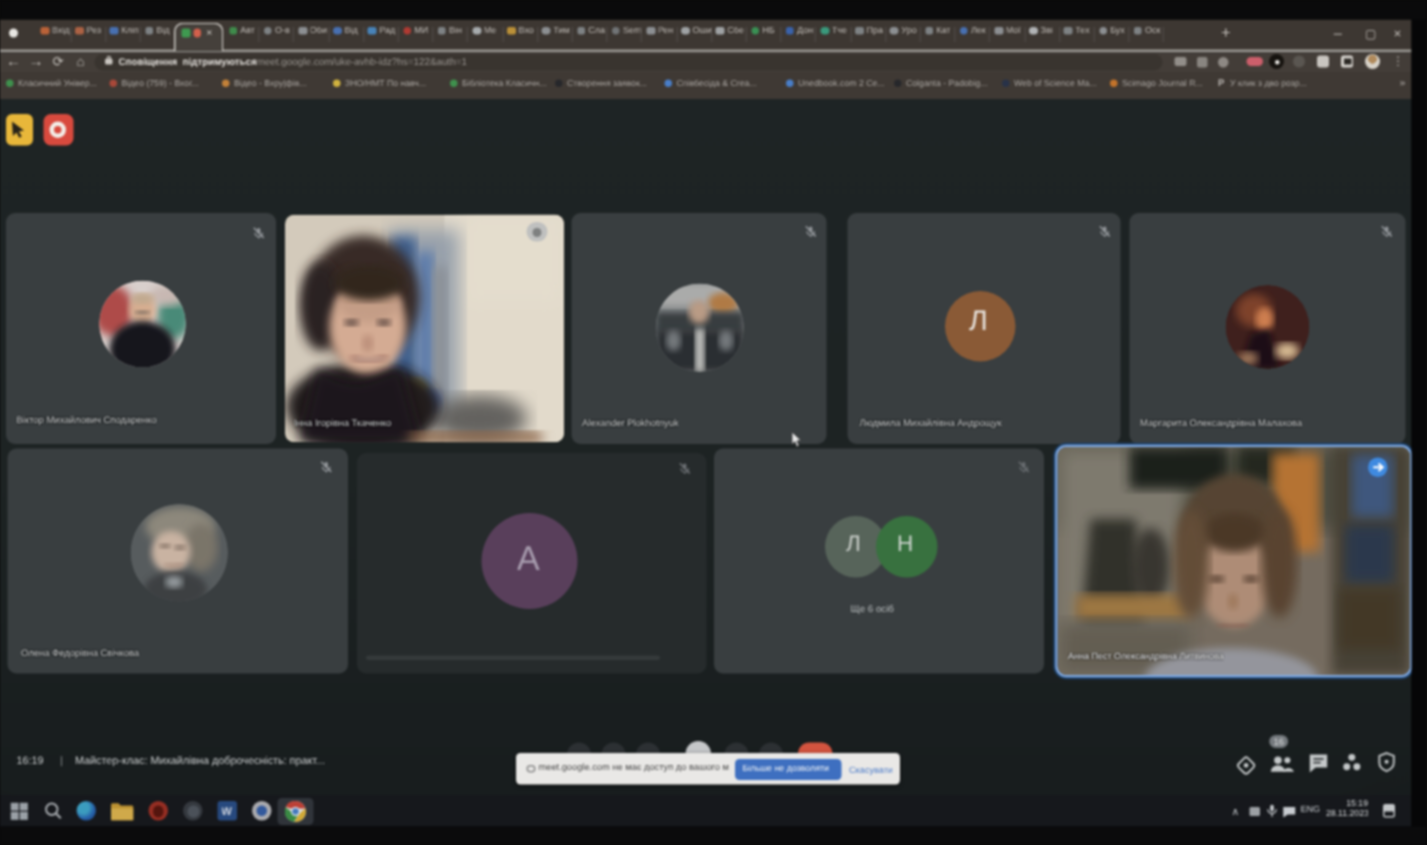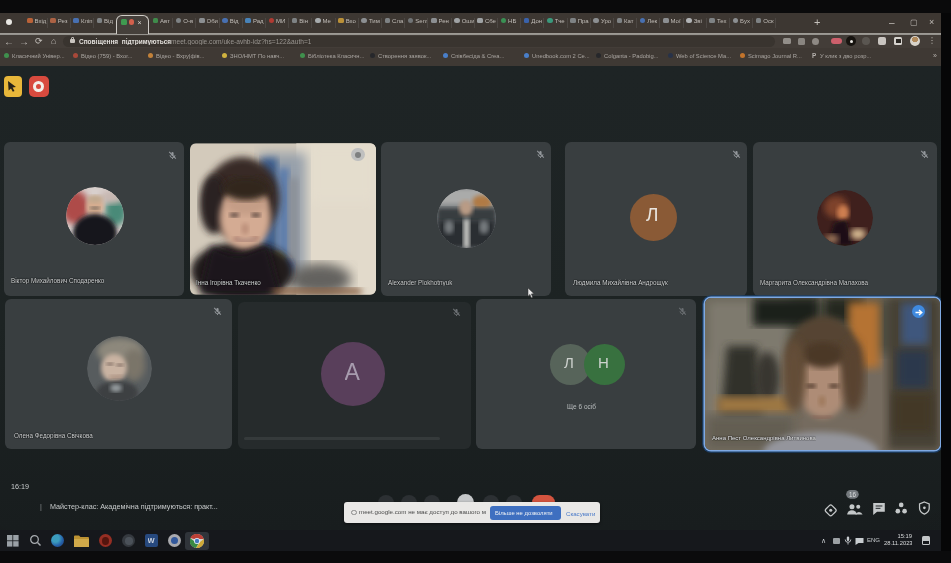--- a/index.html
+++ b/index.html
@@ -391,23 +391,23 @@
 <rect width="235" height="152" fill="rgba(28,22,14,.12)"></rect>
 </g>
     </svg>
 <div class="abs" style="left:912px;top:305px;width:13px;height:13px;background:#3f8ae0;border-radius:50%"><svg width="13" height="13" viewBox="0 0 13 13">
         <path d="M3.5 6.5 L9.5 6.5 M7 4 L9.8 6.5 L7 9" stroke="#fff" stroke-width="1.4" fill="none"></path>
       </svg></div>
 <div class="abs txt" style="left:712px;top:434.5px;font-size:6px;color:#f0f1f2;text-shadow:0 0 2px rgba(0,0,0,.9),0 0 1px rgba(0,0,0,.9);">Анна Пест Олександрівна Литвинова</div>
 <svg class="abs" style="left:526.5px;top:287.5px" width="8" height="11" viewBox="0 0 8 11">
 <path d="M1 0 L1 8.2 L3 6.4 L4.2 9.8 L5.6 9.2 L4.4 5.9 L7 5.7 Z" fill="#e8e8e8" stroke="#333" stroke-width="0.5"></path>
 </svg>
-<div class="abs txt" style="left:11px;top:482px;font-size:7.2px;color:#c9cccd;">16:19</div>
+<div class="abs txt" style="left:11px;top:502px;font-size:7.2px;color:#c9cccd;">16:19</div>
 <div class="abs txt" style="left:40px;top:501.5px;font-size:7.2px;color:#8b8f91;">|</div>
-<div class="abs txt" style="left:50px;top:501.5px;font-size:7.2px;color:#c9cccd;">Майстер-клас: Академічна підтримуються: практ...</div>
+<div class="abs txt" style="left:50px;top:501.5px;font-size:7.2px;color:#c9cccd;">Майстер-клас: Михайлівна доброчесність: практ...</div>
 <div class="abs" style="left:378px;top:494.5px;width:16px;height:16px;background:#2c3033;border-radius:50%"></div>
 <div class="abs" style="left:401px;top:494.5px;width:16px;height:16px;background:#2c3033;border-radius:50%"></div>
 <div class="abs" style="left:424px;top:494.5px;width:16px;height:16px;background:#2c3033;border-radius:50%"></div>
 <div class="abs" style="left:483px;top:494.5px;width:16px;height:16px;background:#2c3033;border-radius:50%"></div>
 <div class="abs" style="left:506px;top:494.5px;width:16px;height:16px;background:#2c3033;border-radius:50%"></div>
 <div class="abs" style="left:456.5px;top:494px;width:17px;height:17px;background:#c5c7c9;border-radius:50%"></div>
 <div class="abs" style="left:532px;top:495px;width:23px;height:15px;background:#d4543f;border-radius:7.5px"></div>
 <div class="abs" style="left:344px;top:502px;width:256px;height:21px;background:#e9e8e6;border-radius:3px;box-shadow:0 1px 3px rgba(0,0,0,.5)"></div>
 <div class="abs" style="left:351px;top:509.5px;width:5.5px;height:5.5px;border:1.2px solid #8a8a8a;border-radius:50%"></div>
 <div class="abs txt" style="left:359px;top:508.2px;font-size:6.2px;color:#4a4a4a;width:127px">meet.google.com не має доступ до вашого мікроф</div>

